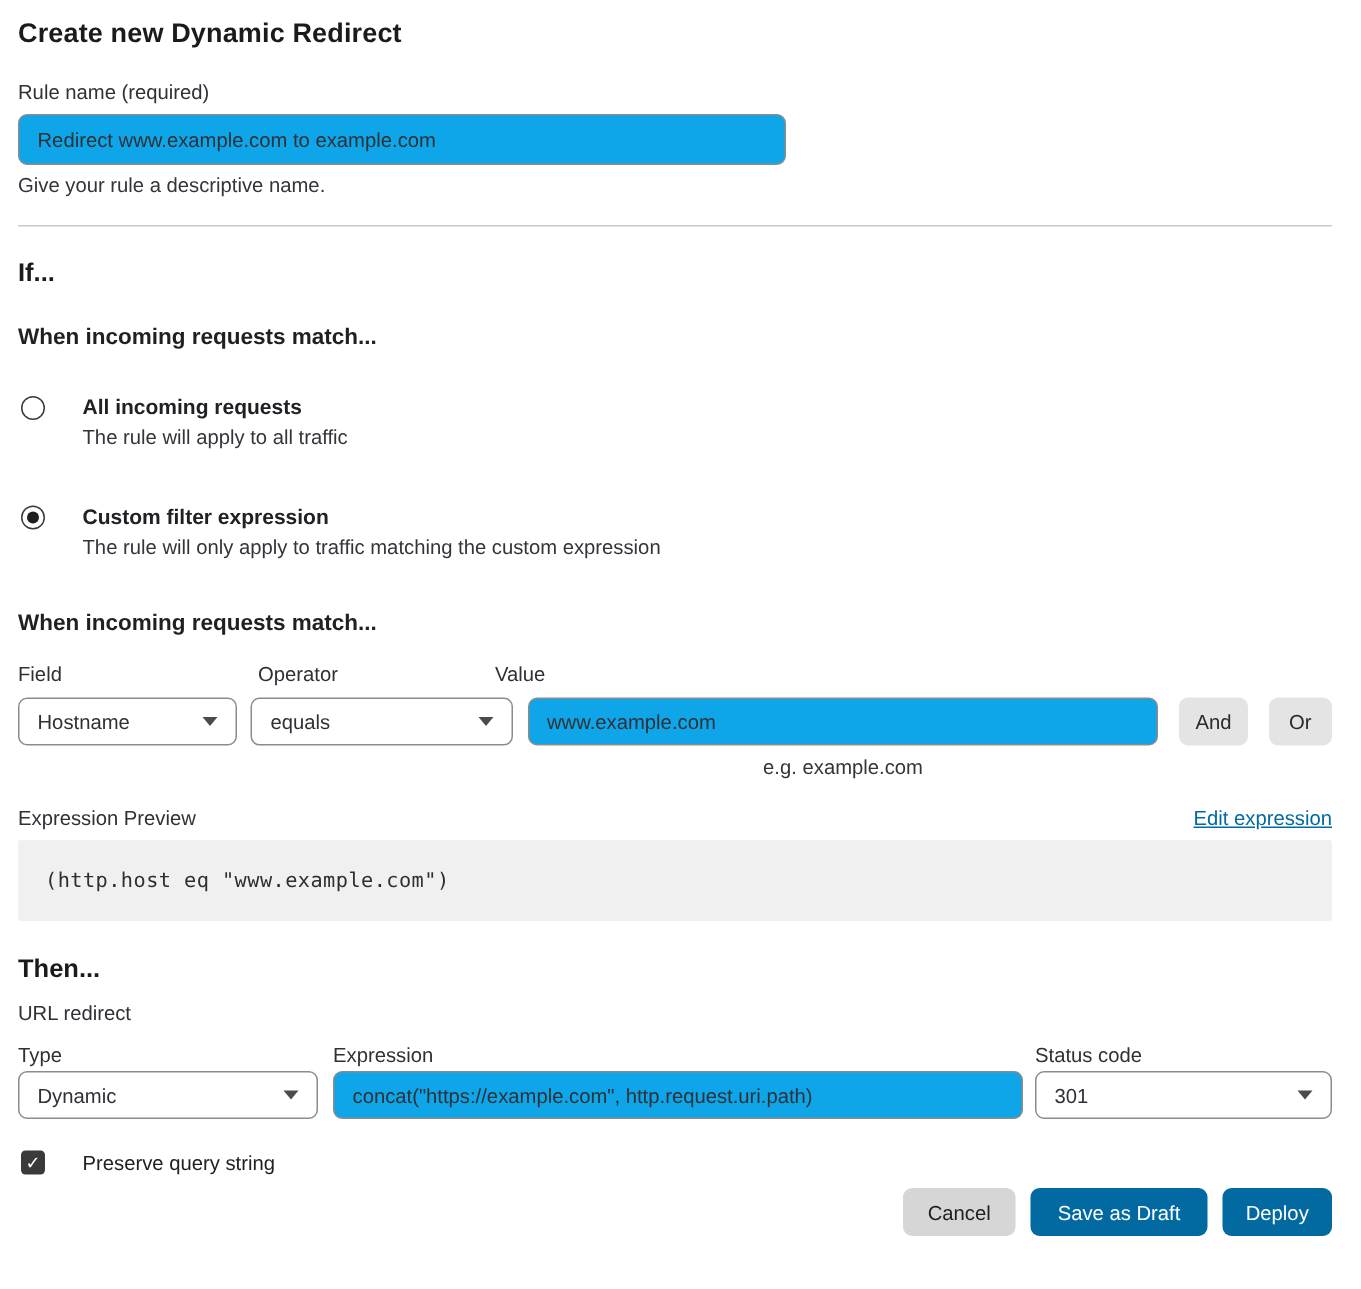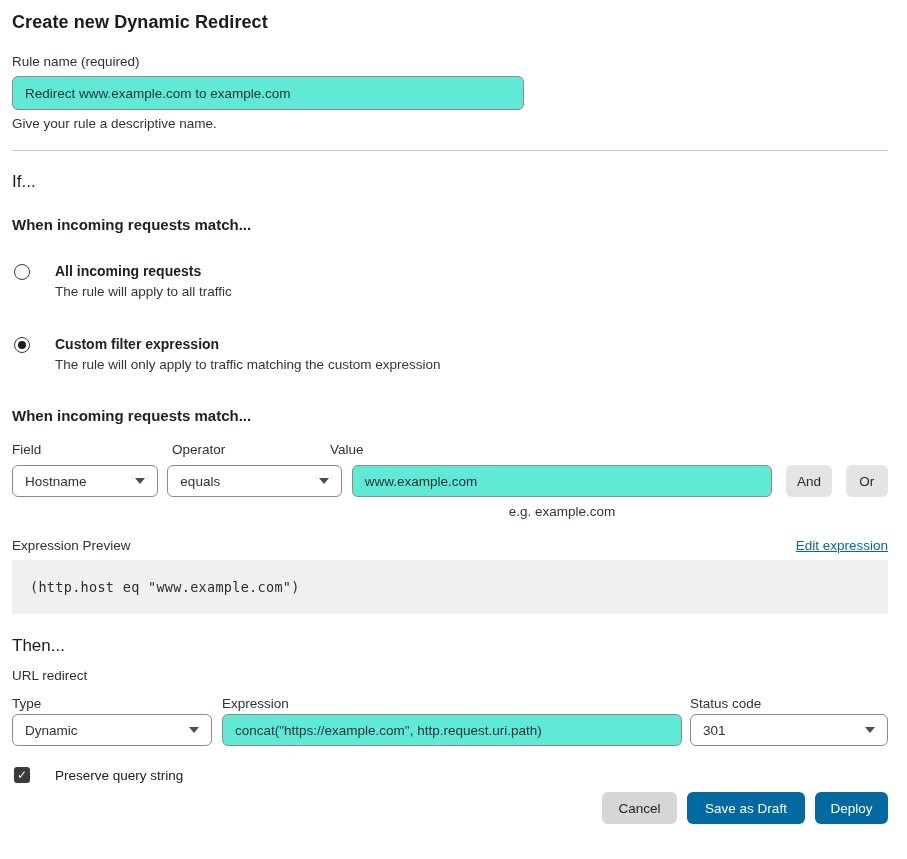--- a/index.html
+++ b/index.html
@@ -13,31 +13,31 @@
   .container { padding: 12px 19px 0 12px; width: 907px; }
 
   h1.page-title { font-size: 18px; font-weight: 700; color: #1b1b1b; letter-spacing: .1px; }
 
   .field-label { font-size: 13.5px; color: #2f3136; }
   .helper { font-size: 13.5px; color: #33353a; }
 
   .text-input {
     display: flex; align-items: center;
     height: 34px; border: 1px solid #8c8c8c; border-radius: 6px;
-    padding: 0 12px; font-size: 13.5px; color: #2f3136; background: #5eead4;
+    padding: 0 12px; font-size: 13.5px; color: #2f3136; background: #0ea5e9;
     white-space: nowrap; overflow: hidden;
   }
 
   .rule-name-block { margin-top: 21px; }
   .rule-name-block .text-input { margin-top: 7px; width: 512px; }
   .rule-name-block .helper { margin-top: 6px; }
 
   .divider { border: none; border-top: 1px solid #c9c9c9; margin-top: 19px; }
 
-  h2.section-heading { font-size: 17px; font-weight: 400; color: #1b1b1b; }
+  h2.section-heading { font-size: 17px; font-weight: 700; color: #1b1b1b; }
   h3.sub-heading { font-size: 15px; font-weight: 700; color: #1f2023; }
 
   .if-heading { margin-top: 21px; }
   .match-heading-1 { margin-top: 24px; }
 
   .radio-row { display: flex; margin-top: 30px; }
   .radio-row + .radio-row { margin-top: 37px; }
   .radio-circle {
     width: 16px; height: 16px; border: 1.5px solid #3a3a3a; border-radius: 50%;
     margin: 1px 0 0 2px; flex: none; position: relative; background: #fff; cursor: pointer;

